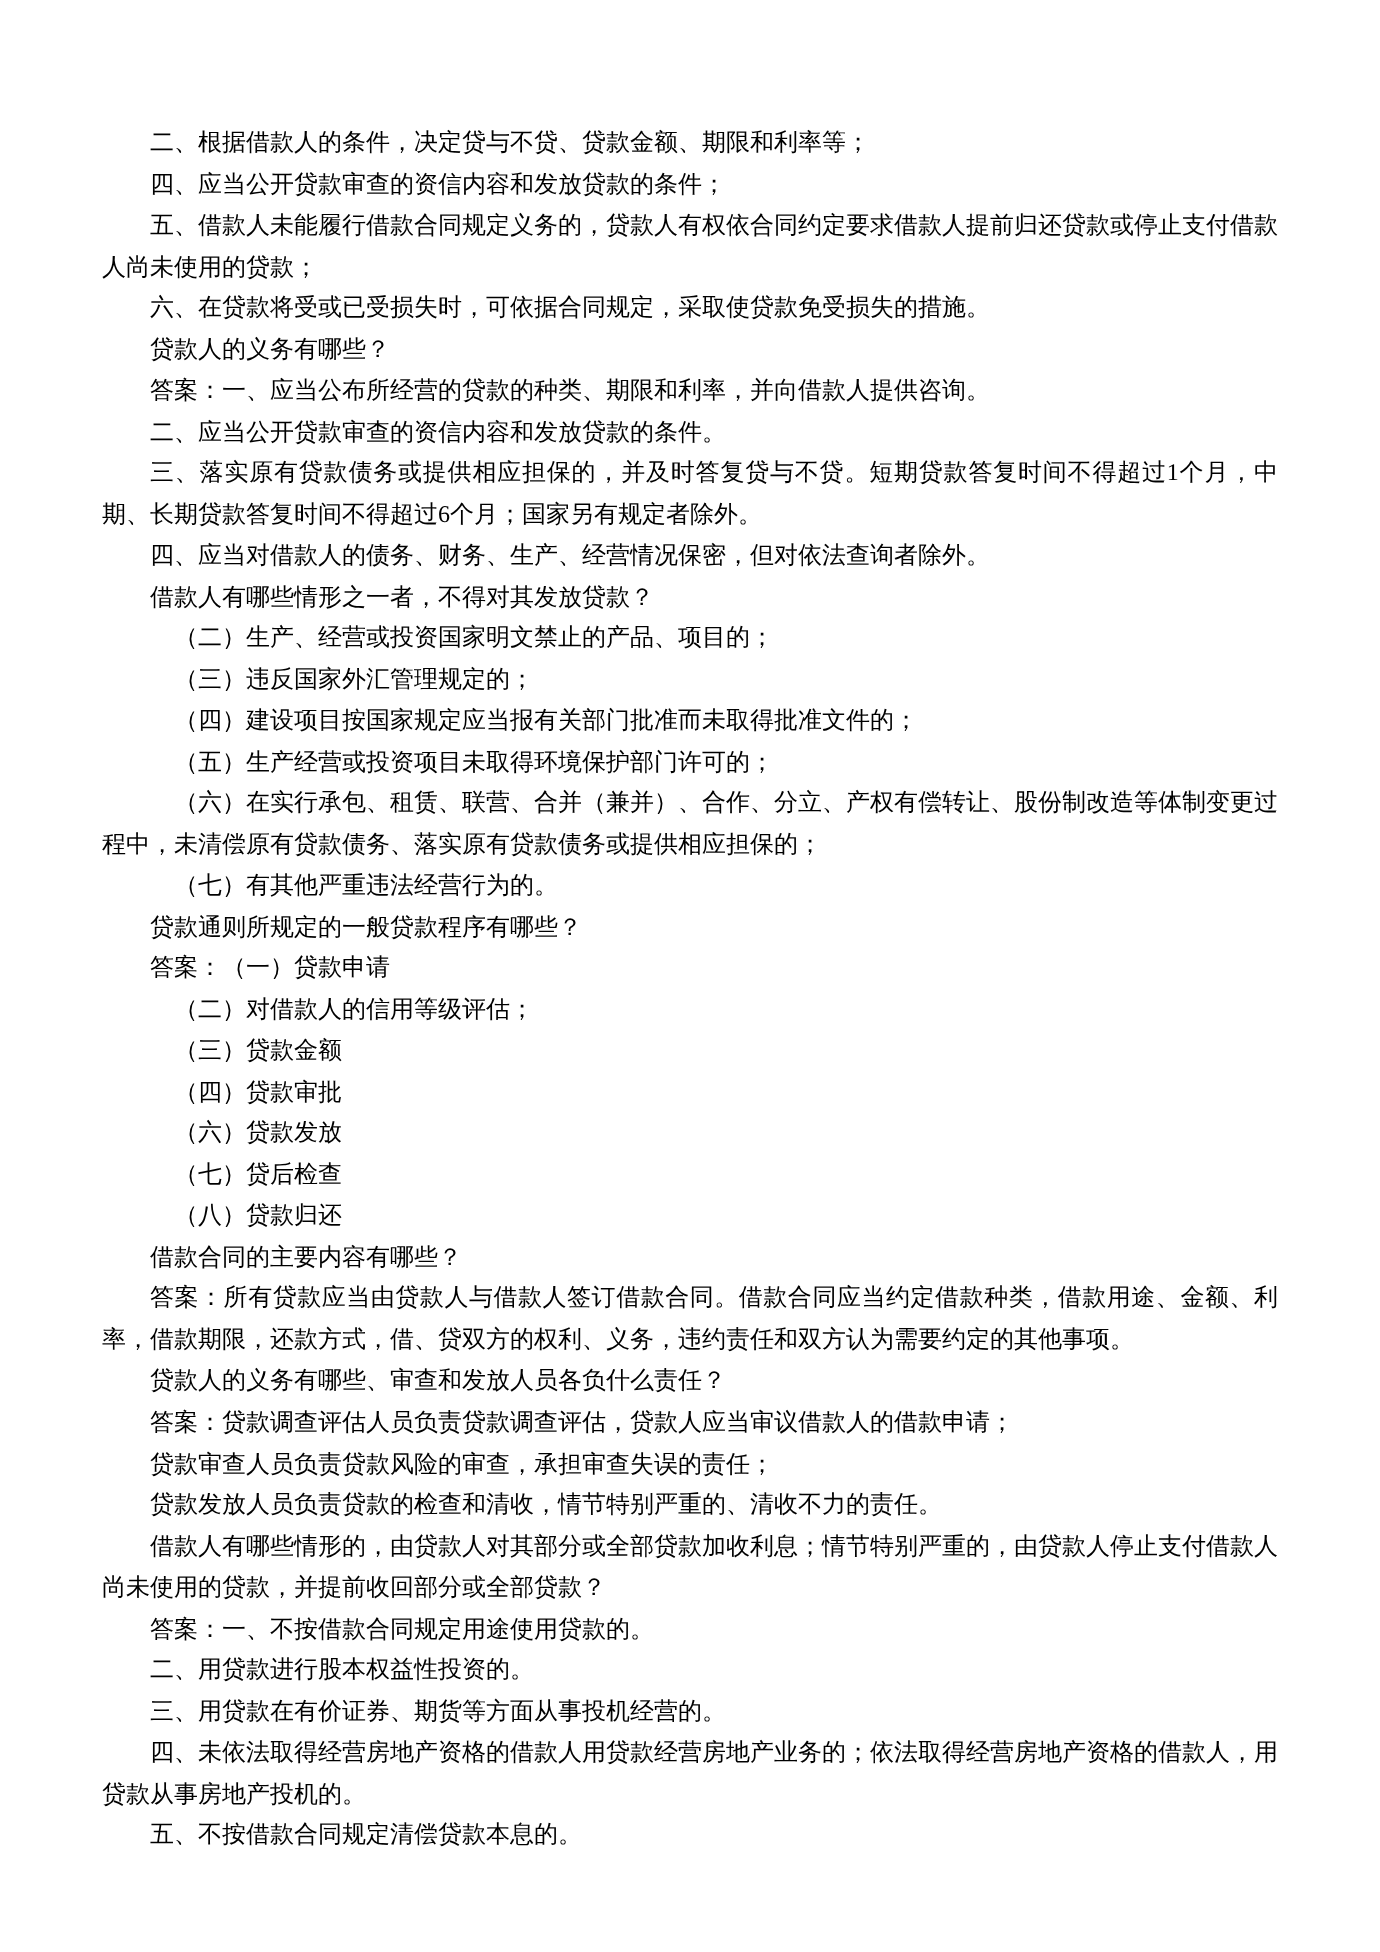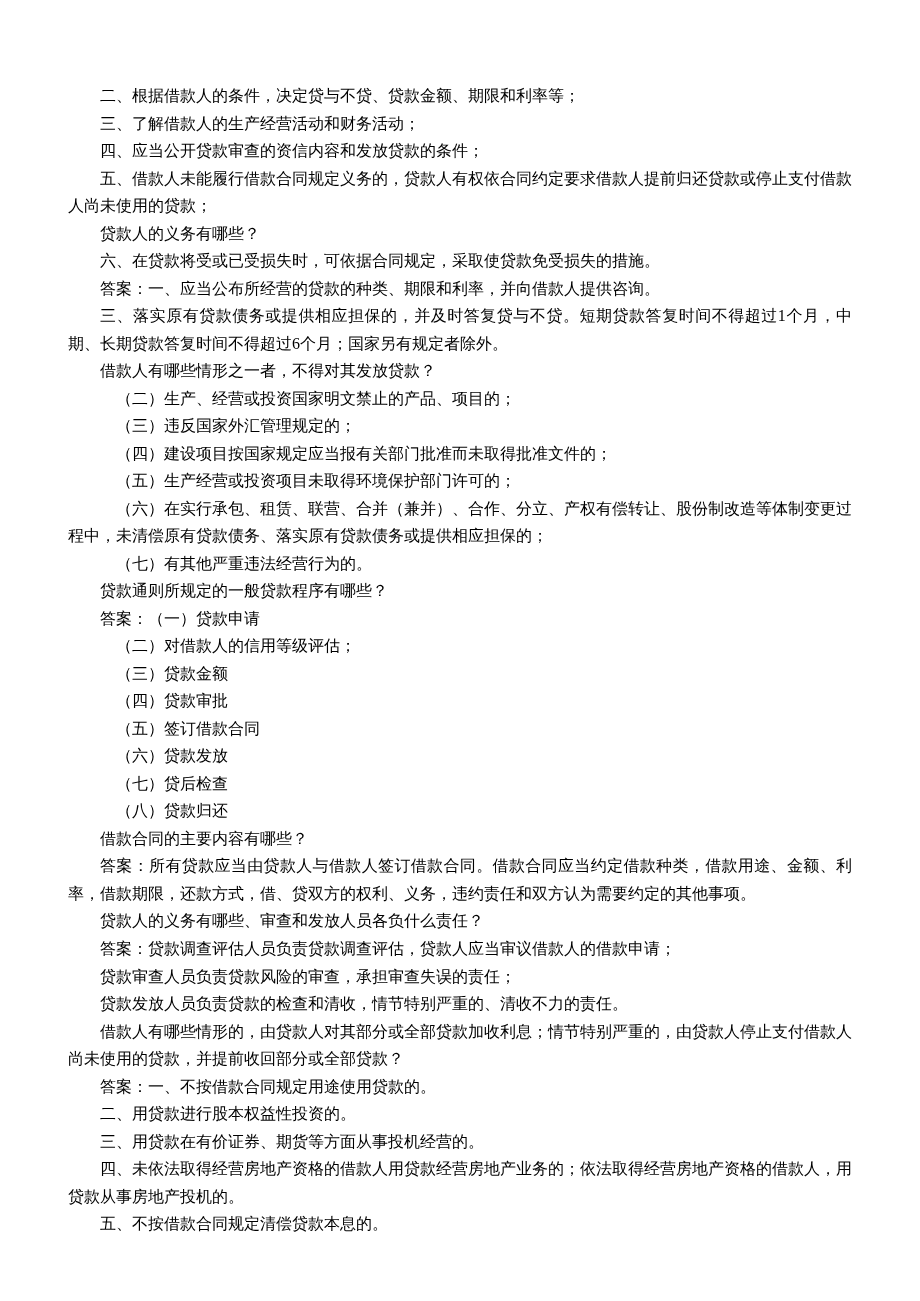--- a/index.html
+++ b/index.html
@@ -23,40 +23,40 @@
     word-break: break-word;
     text-align: justify;
   }
 </style>
 </head>
 <body>
 
 <div class="page">
   <div id="content">
       <div class="para">二、根据借款人的条件，决定贷与不贷、贷款金额、期限和利率等；</div>
-      <div class="para">三、了解借款人的生产经营活动和财务活动；</div>
       <div class="para">四、应当公开贷款审查的资信内容和发放贷款的条件；</div>
       <div class="para">五、借款人未能履行借款合同规定义务的，贷款人有权依合同约定要求借款人提前归还贷款或停止支付借款人尚未使用的贷款；</div>
+      <div class="para">六、在贷款将受或已受损失时，可依据合同规定，采取使贷款免受损失的措施。</div>
       <div class="para">贷款人的义务有哪些？</div>
-      <div class="para">六、在贷款将受或已受损失时，可依据合同规定，采取使贷款免受损失的措施。</div>
       <div class="para">答案：一、应当公布所经营的贷款的种类、期限和利率，并向借款人提供咨询。</div>
+      <div class="para">二、应当公开贷款审查的资信内容和发放贷款的条件。</div>
       <div class="para">三、落实原有贷款债务或提供相应担保的，并及时答复贷与不贷。短期贷款答复时间不得超过1个月，中期、长期贷款答复时间不得超过6个月；国家另有规定者除外。</div>
+      <div class="para">四、应当对借款人的债务、财务、生产、经营情况保密，但对依法查询者除外。</div>
       <div class="para">借款人有哪些情形之一者，不得对其发放贷款？</div>
       <div class="para">　（二）生产、经营或投资国家明文禁止的产品、项目的；</div>
       <div class="para">　（三）违反国家外汇管理规定的；</div>
       <div class="para">　（四）建设项目按国家规定应当报有关部门批准而未取得批准文件的；</div>
       <div class="para">　（五）生产经营或投资项目未取得环境保护部门许可的；</div>
       <div class="para">　（六）在实行承包、租赁、联营、合并（兼并）、合作、分立、产权有偿转让、股份制改造等体制变更过程中，未清偿原有贷款债务、落实原有贷款债务或提供相应担保的；</div>
       <div class="para">　（七）有其他严重违法经营行为的。</div>
       <div class="para">贷款通则所规定的一般贷款程序有哪些？</div>
       <div class="para">答案：（一）贷款申请</div>
       <div class="para">　（二）对借款人的信用等级评估；</div>
       <div class="para">　（三）贷款金额</div>
       <div class="para">　（四）贷款审批</div>
-      <div class="para">　（五）签订借款合同</div>
       <div class="para">　（六）贷款发放</div>
       <div class="para">　（七）贷后检查</div>
       <div class="para">　（八）贷款归还</div>
       <div class="para">借款合同的主要内容有哪些？</div>
       <div class="para">答案：所有贷款应当由贷款人与借款人签订借款合同。借款合同应当约定借款种类，借款用途、金额、利率，借款期限，还款方式，借、贷双方的权利、义务，违约责任和双方认为需要约定的其他事项。</div>
       <div class="para">贷款人的义务有哪些、审查和发放人员各负什么责任？</div>
       <div class="para">答案：贷款调查评估人员负责贷款调查评估，贷款人应当审议借款人的借款申请；</div>
       <div class="para">贷款审查人员负责贷款风险的审查，承担审查失误的责任；</div>
       <div class="para">贷款发放人员负责贷款的检查和清收，情节特别严重的、清收不力的责任。</div>
       <div class="para">借款人有哪些情形的，由贷款人对其部分或全部贷款加收利息；情节特别严重的，由贷款人停止支付借款人尚未使用的贷款，并提前收回部分或全部贷款？</div>

